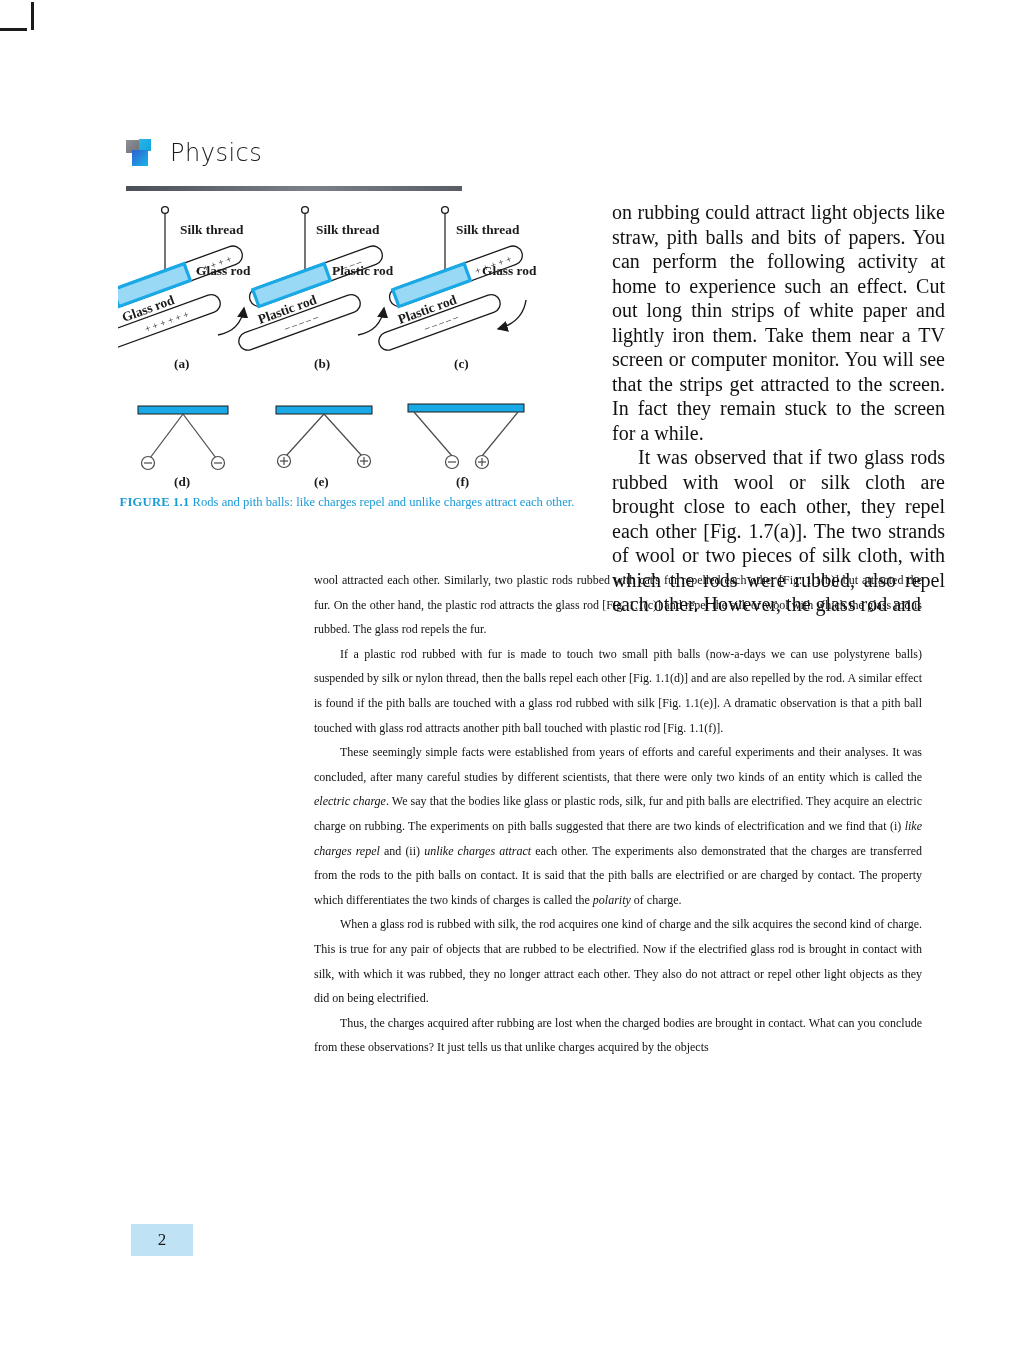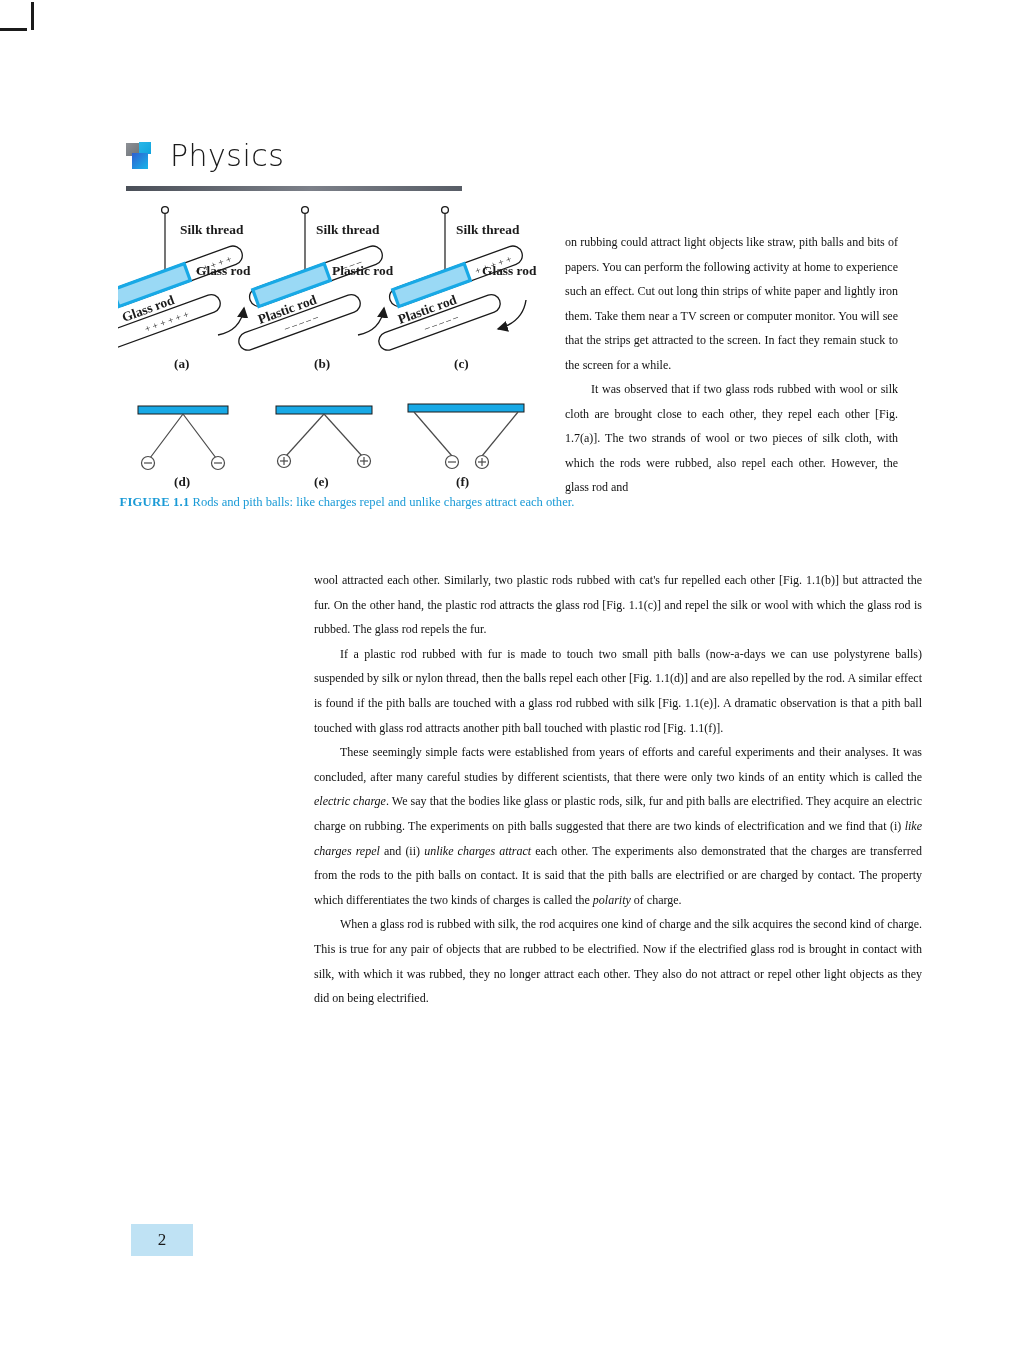--- a/index.html
+++ b/index.html
@@ -55,21 +55,21 @@
   }
   .sq-blue {
     position: absolute; left: 6px; top: 12px;
     width: 16px; height: 16px;
     background: linear-gradient(135deg,#2f5fd0,#17b6ea);
   }
   .header-title {
     display: inline-block;
     vertical-align: middle;
     font-family: "DejaVu Sans", "Liberation Sans", sans-serif;
-    font-size: 30px;
+    font-size: 24px;
     font-weight: 300;
     letter-spacing: 0.5px;
     color: #1a1a1a;
   }
   .header-rule {
     position: absolute;
     left: 126px; top: 186px;
     width: 336px; height: 5px;
     background: linear-gradient(to right,#4a4f58,#7c8089 55%,#585d66);
   }
@@ -90,26 +90,25 @@
     color: #1a9ad6;
     font-size: 12.6px;
     line-height: 16.5px;
     font-family: "Liberation Serif", serif;
   }
   .fig-caption b { font-weight: 700; letter-spacing: .2px; text-align: center; }
 
   
   .col-right {
     position: absolute;
-    left: 565px; top: 200px;
+    left: 612px; top: 200px;
     width: 333px;
-    font-size: 12px;
+    font-size: 20px;
     line-height: 24.5px;
     text-align: justify;
-    margin-top: 30px;
   }
   .flow {
     position: absolute;
     left: 314px; top: 568px;
     width: 608px;
     font-size: 12px;
     line-height: 24.6px;
     text-align: justify;
   }
   .flow p, .col-right p {
@@ -269,15 +268,16 @@
 <div class="col-right">
   <p>on rubbing could attract light objects like straw, pith balls and bits of papers. You can perform the following activity at home to experience such an effect. Cut out long thin strips of white paper and lightly iron them. Take them near a TV screen or computer monitor. You will see that the strips get attracted to the screen. In fact they remain stuck to the screen for a while.</p>
   <p class="indent">It was observed that if two glass rods rubbed with wool or silk cloth are brought close to each other, they repel each other [Fig. 1.7(a)]. The two strands of wool or two pieces of silk cloth, with which the rods were rubbed, also repel each other. However, the glass rod and</p>
 </div>
 
 <div class="flow">
   <p>wool attracted each other. Similarly, two plastic rods rubbed with cat's fur repelled each other [Fig. 1.1(b)] but attracted the fur. On the other hand, the plastic rod attracts the glass rod [Fig. 1.1(c)] and repel the silk or wool with which the glass rod is rubbed. The glass rod repels the fur.</p>
   <p class="indent">If a plastic rod rubbed with fur is made to touch two small pith balls (now-a-days we can use polystyrene balls) suspended by silk or nylon thread, then the balls repel each other [Fig. 1.1(d)] and are also repelled by the rod. A similar effect is found if the pith balls are touched with a glass rod rubbed with silk [Fig. 1.1(e)]. A dramatic observation is that a pith ball touched with glass rod attracts another pith ball touched with plastic rod [Fig. 1.1(f)].</p>
   <p class="indent"><span>These seemingly simple facts were established from years of efforts and careful experiments and their analyses. It was concluded, after many careful studies by different scientists, that there were only two kinds of an entity which is called the </span><i>electric charge</i><span>. We say that the bodies like glass or plastic rods, silk, fur and pith balls are electrified. They acquire an electric charge on rubbing. The experiments on pith balls suggested that there are two kinds of electrification and we find  that (i) </span><i>like charges repel</i><span> and (ii) </span><i>unlike charges  attract</i><span> each other. The experiments also demonstrated that the charges are transferred from the rods to the pith balls on  contact. It is said that the pith balls are electrified or are charged by  contact. The property which differentiates the two kinds of charges is called the </span><i>polarity</i><span> of charge.</span></p>
   <p class="indent">When a glass rod is rubbed with silk, the rod acquires one kind of charge and the silk acquires the second kind of charge. This is true for any pair of objects that are rubbed to be electrified. Now if the electrified glass rod is brought in contact with silk, with which it was rubbed, they no longer attract each other. They also do not attract or repel other light objects as they did on being electrified.</p>
+  <p class="indent">Thus, the charges acquired after rubbing are lost when the charged bodies are brought in contact. What can you conclude from these observations? It just tells us that unlike charges acquired by the objects</p>
 </div>
 
 <div class="page-num">2</div>
 
 </body></html>

